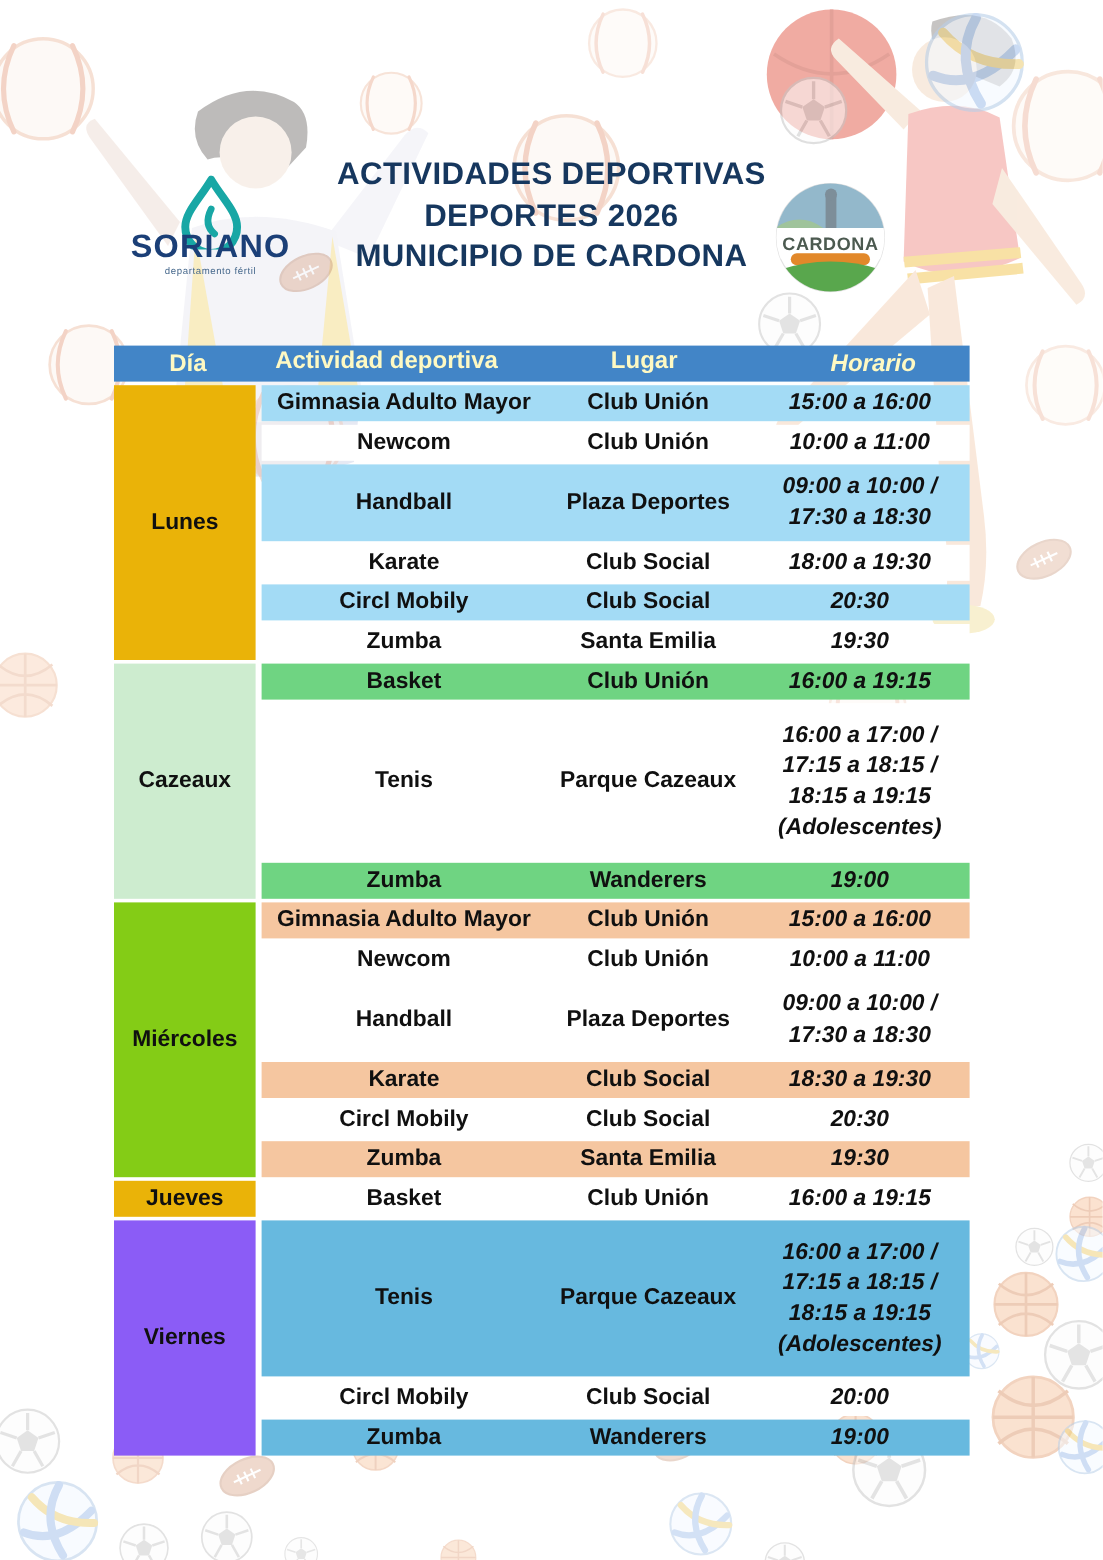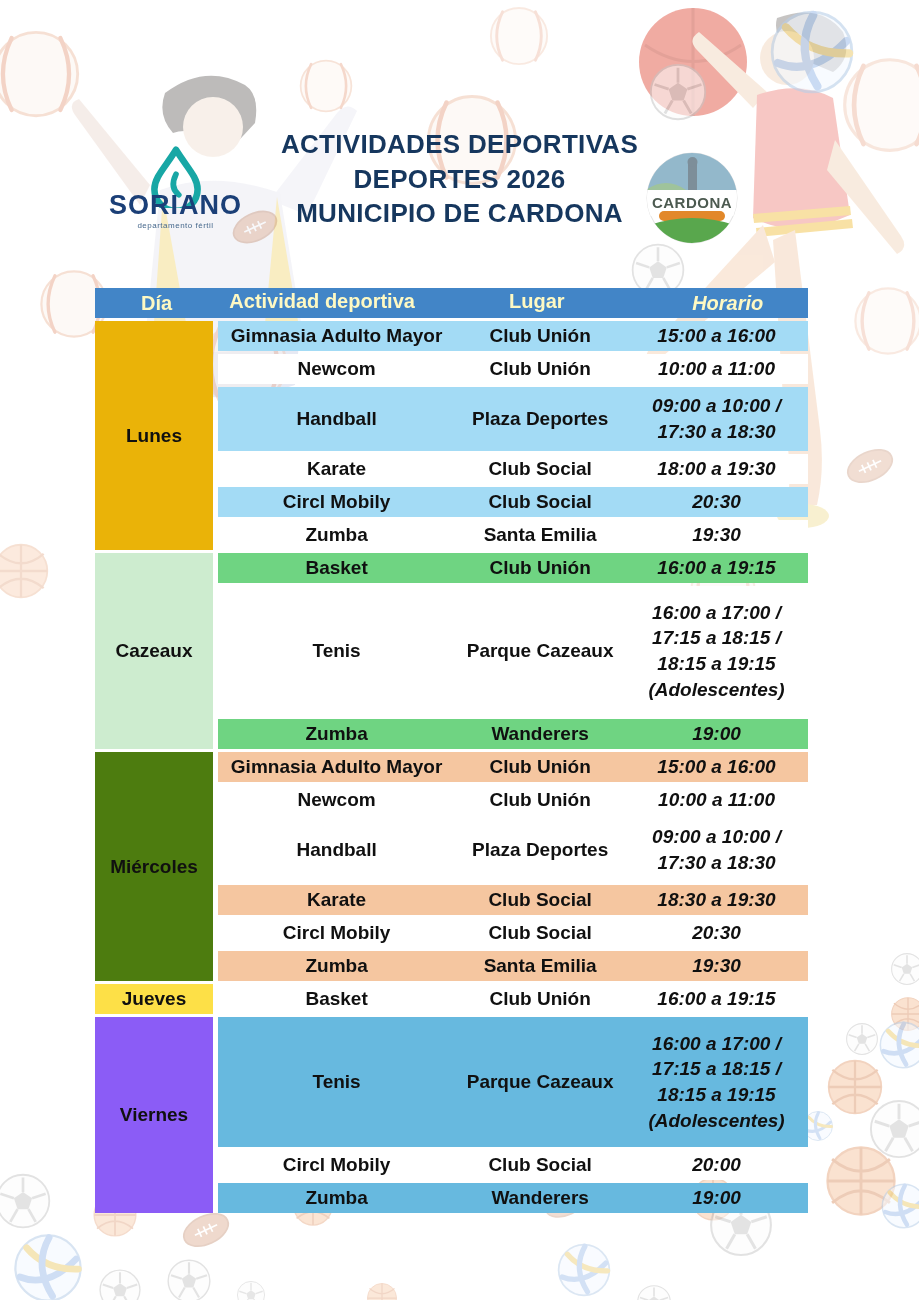--- a/index.html
+++ b/index.html
@@ -48,22 +48,22 @@
   .row{display:flex;align-items:center;text-align:center;
        font-size:19px;font-weight:600;color:#101010;}
   .h1{height:30px;} .h2{height:64px;justify-content:center;} .h4{height:130px;}
   .c-act{width:40.2%;} .c-lug{width:28.8%;} .c-hor{width:31%;font-style:italic;}
   .c-hor{white-space:pre-line;line-height:1.35;}
   .cell{text-align:center;}
 
   
   .d-lunes{background:#eab308;} .r-lunes{background:#a3dbf5;}
   .d-martes{background:#cdeccf;} .r-martes{background:#6fd482;}
-  .d-miercoles{background:#4d7c0f;} .r-miercoles{background:#f5c6a0;}
-  .d-jueves{background:#fde047;}
+  .d-miercoles{background:#84cc16;} .r-miercoles{background:#f5c6a0;}
+  .d-jueves{background:#eab308;}
   .d-viernes{background:#8b5cf6;} .r-viernes{background:#67b9df;}
   .r-white{background:#ffffff;}
 </style>
 </head>
 <body>
 
 <div class="page">
 
   <svg class="decor" width="919" height="1300" aria-hidden="true">
     <defs>

